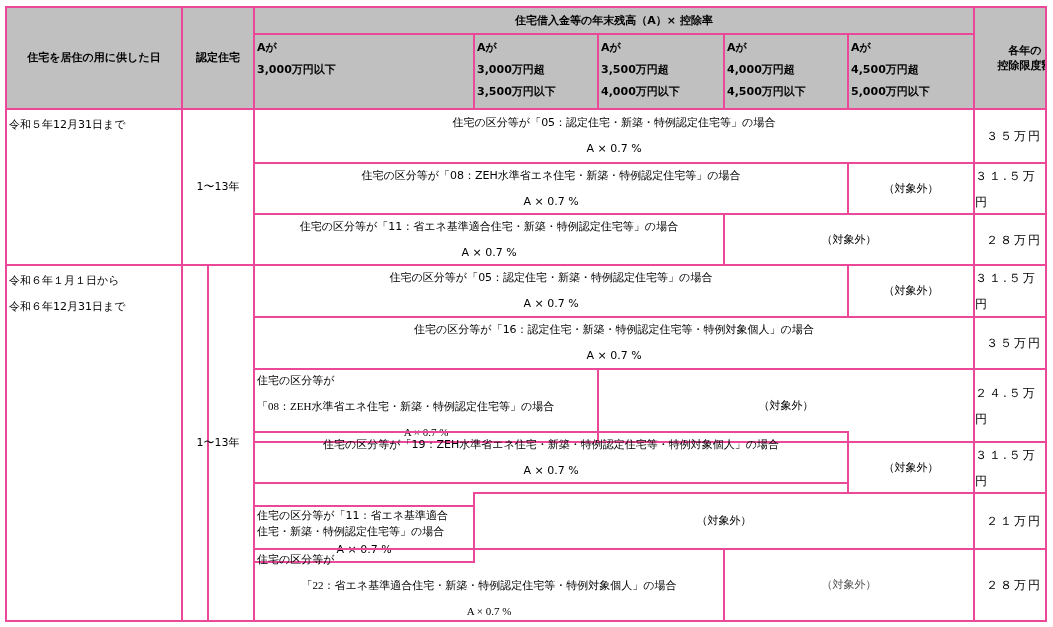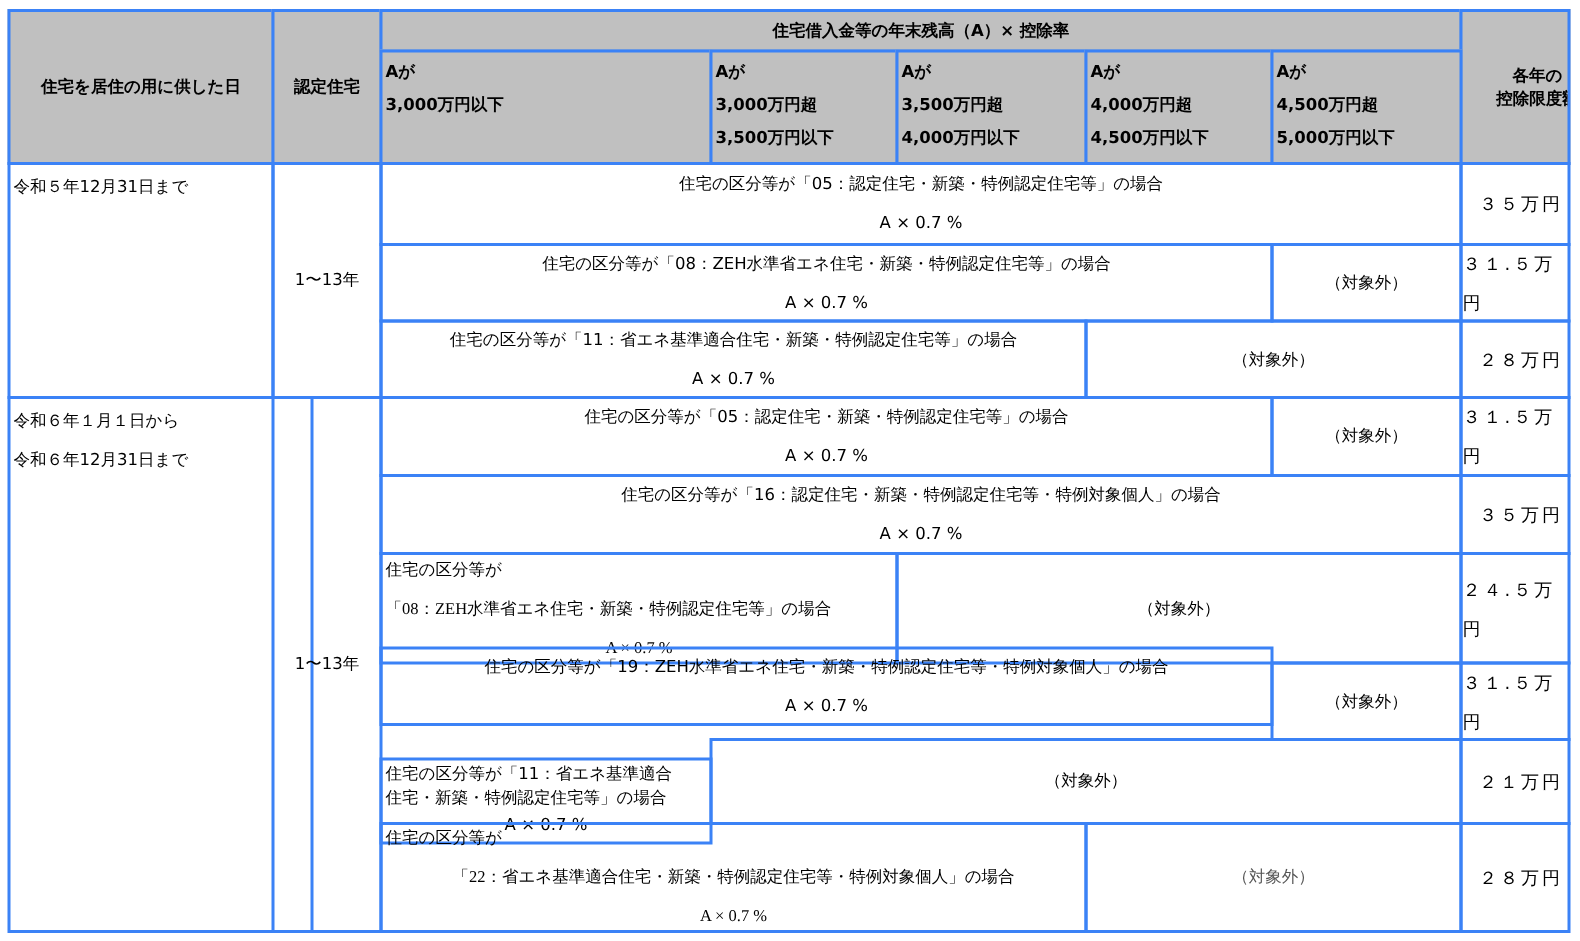--- a/index.html
+++ b/index.html
@@ -1,18 +1,18 @@
 <!DOCTYPE html>
 <html><head>
 <meta charset="utf-8">
 <style>
   html, body { margin: 0; padding: 0; background: #ffffff; }
   body { width: 1053px; height: 627px; position: relative; overflow: hidden;
          font-family: "DejaVu Sans", "Liberation Sans", sans-serif; color: #000; }
-  .cell { position: absolute; box-sizing: border-box; border: 2px solid #3b82f6;
+  .cell { position: absolute; box-sizing: border-box; border: 2px solid #ec4899;
           font-size: 11px; line-height: 26px; overflow: hidden; }
   .hdr { background: #c0c0c0; font-weight: bold; }
   .center { display: flex; flex-direction: column; align-items: center; justify-content: center; text-align: center; }
   .vc { display: flex; flex-direction: column; justify-content: center; font-family: Liberation Serif, serif; }
   .line { white-space: nowrap; display: block; }
   .left { text-align: left; padding-left: 2px; }
   .right-val { display: flex; align-items: center; justify-content: flex-end; padding-right: 3px; font-size: 12px; letter-spacing: 2px; }
   .ctr { text-align: center; }
   .tight { line-height: 16px; }
 </style>

